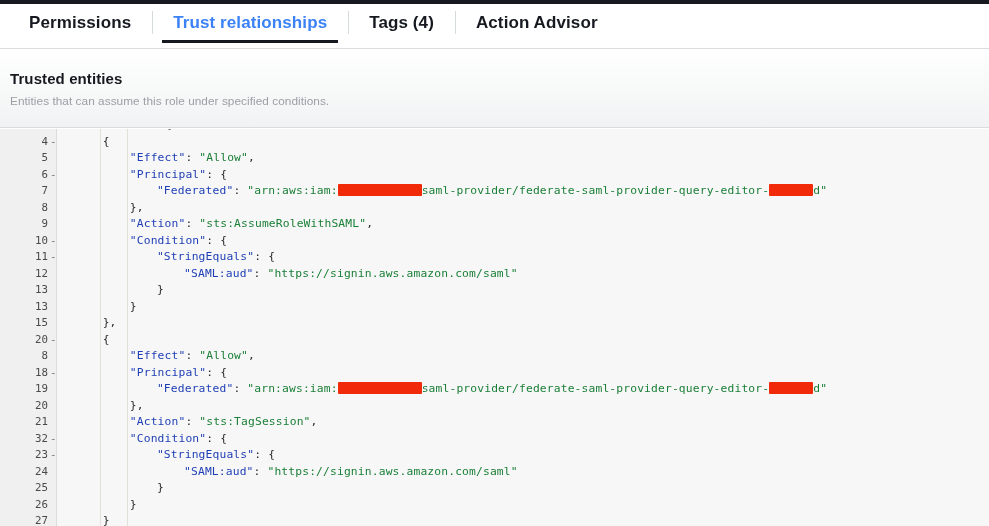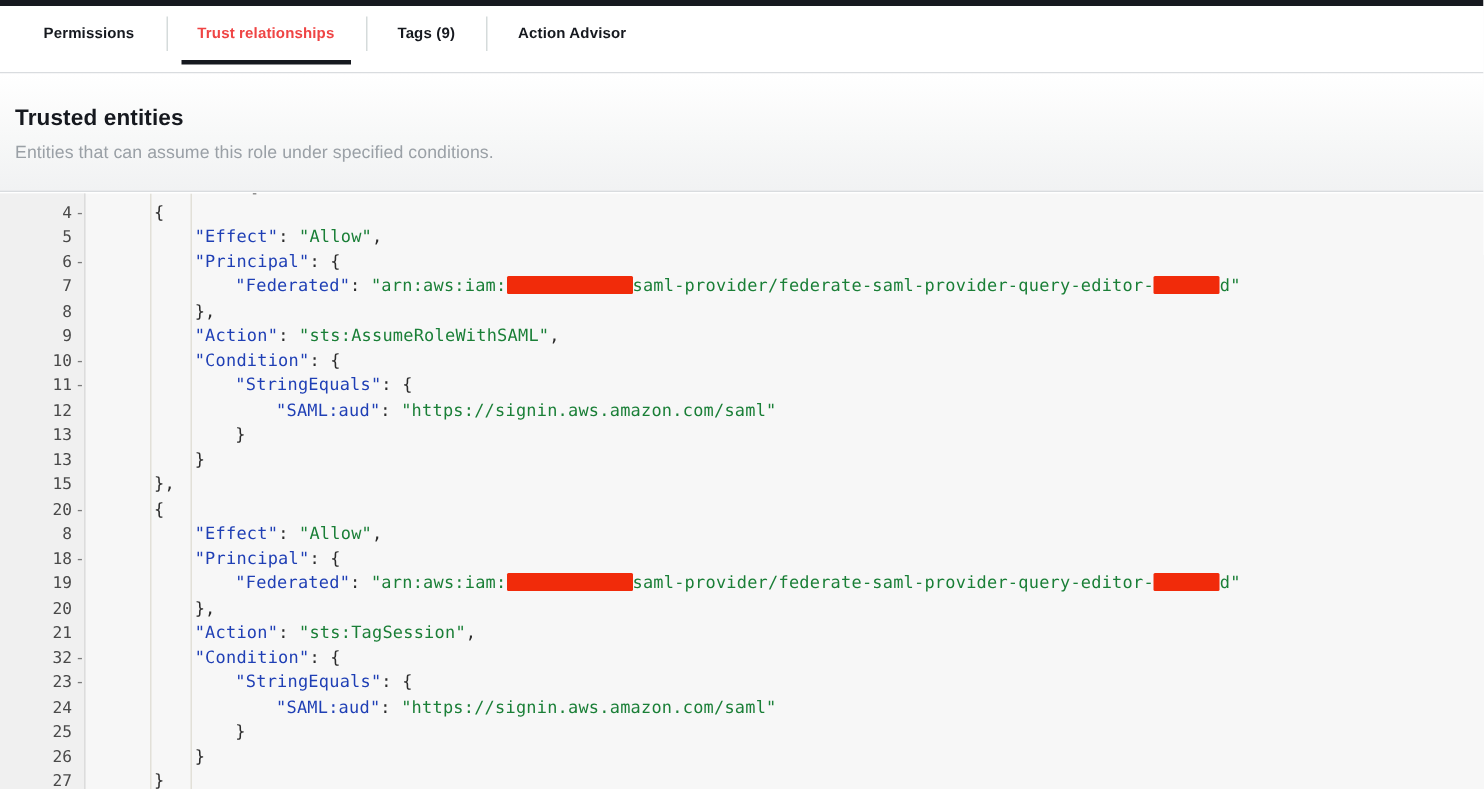--- a/index.html
+++ b/index.html
@@ -28,35 +28,35 @@
     display: flex;
     align-items: stretch;
     padding-left: 8px;
     border-bottom: 1px solid #ffffff;
   }
   .tab {
     position: relative;
     display: flex;
     align-items: center;
     padding: 0 21px;
-    font-size: 10px;
+    font-size: 17px;
     font-weight: bold;
     color: #16191f;
     letter-spacing: 0.1px;
     cursor: pointer;
     white-space: nowrap;
   }
   .tab + .tab::before {
     content: "";
     position: absolute;
     left: 0; top: 7px; bottom: 7px;
     width: 1px;
     background: #d5dbdb;
   }
-  .tab.active { color: #ef4444; }
+  .tab.active { color: #3b82f6; }
   .tab.active::after {
     content: "";
     position: absolute;
     left: 10px; right: 10px;
     bottom: -2px;
     height: 3px;
     background: #16191f;
   }
 
   
@@ -161,21 +161,21 @@
 </head>
 <body>
 
 <div id="app">
 
   <div class="top-strip"></div>
 
   <div class="tab-bar" id="tab-bar">
       <div class="tab">Permissions</div>
       <div class="tab active">Trust relationships</div>
-      <div class="tab">Tags (9)</div>
+      <div class="tab">Tags (4)</div>
       <div class="tab">Action Advisor</div>
     </div>
 
   <div class="tabs-divider"></div>
 
   <div class="panel-header">
     <div class="panel-title">Trusted entities</div>
     <div class="panel-sub">Entities that can assume this role under specified conditions.</div>
   </div>
 

